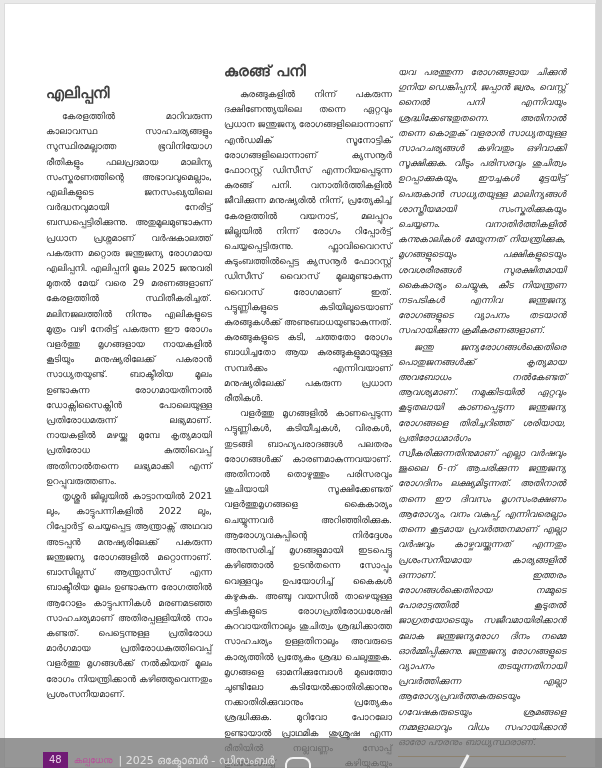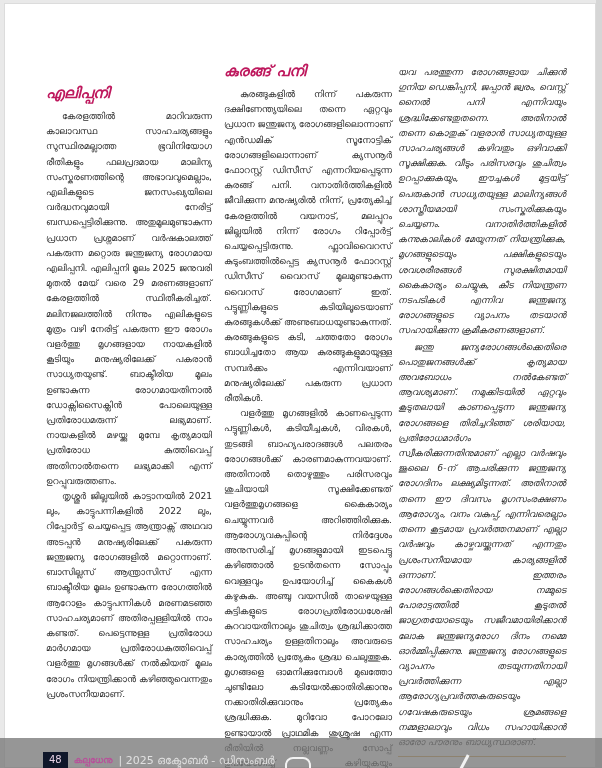--- a/index.html
+++ b/index.html
@@ -20,41 +20,40 @@
       font-size: 9.1px; line-height: 15.2px; color: #2b2b2b;
       text-align: justify;
     }
     .col.c1 { left: 46px; }
     .col.c2 { left: 224px; width: 168px; }
     .col.c3 { left: 398px; width: 168px; font-style: italic; }
     .col p { margin: 0; }
     .col p.indent { text-indent: 16px; }
     .col p + p.gap { margin-top: 1px; }
     .heading {
-      color: #be185d; font-weight: bold; font-size: 15px; line-height: 20px;
+      color: #404040; font-weight: bold; font-size: 15px; line-height: 20px;
       margin: 18px 0 6px 0;
-      font-style: italic;
     }
     .c2 .heading:first-child { margin-top: -4px; }
     .divider {
       height: 1px; background: #d8a24a; margin: 6px 0 4px 0;
     }
     .overlay {
       position: absolute; left: 0; top: 738px; width: 602px; height: 30px;
       background: rgba(120,120,120,0.78);
     }
     .footer {
       position: absolute; left: 43px; top: 752px; height: 16px;
       display: flex; align-items: center; gap: 6px;
     }
     .page-num {
-      background: #0f172a; color: #e8d2e6; font-size: 10px; padding: 2px 6px;
+      background: #701a75; color: #e8d2e6; font-size: 10px; padding: 2px 6px;
       line-height: 12px;
     }
-    .footer-brand { color: #b94f9a; font-size: 9px; font-weight: bold; }
+    .footer-brand { color: #b94f9a; font-size: 9px; font-weight: normal; }
     .footer-date { color: #e0e0e0; font-size: 11px; }
     .nav-home {
       position: absolute; left: 285px; top: 757px; width: 26px; height: 22px;
       border: 2px solid #f2f2f2; border-radius: 8px; box-sizing: border-box;
     }
     .nav-back {
       position: absolute; left: 463px; top: 754px; width: 3px; height: 16px;
       background: #f2f2f2; transform: rotate(28deg);
     }
   </style>

